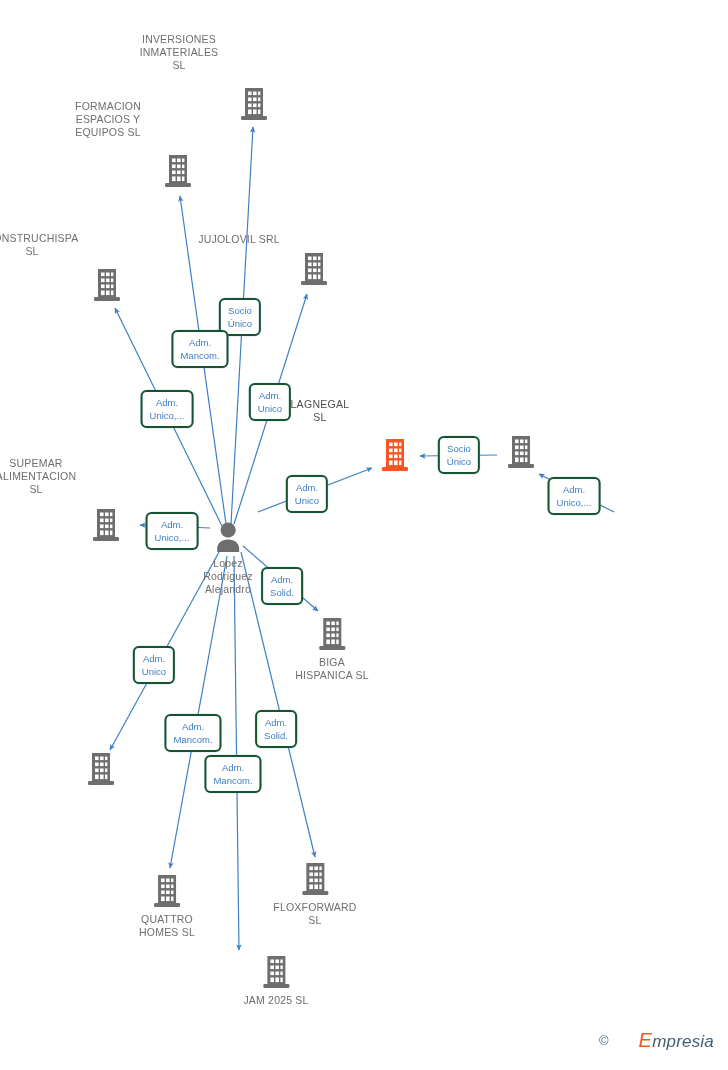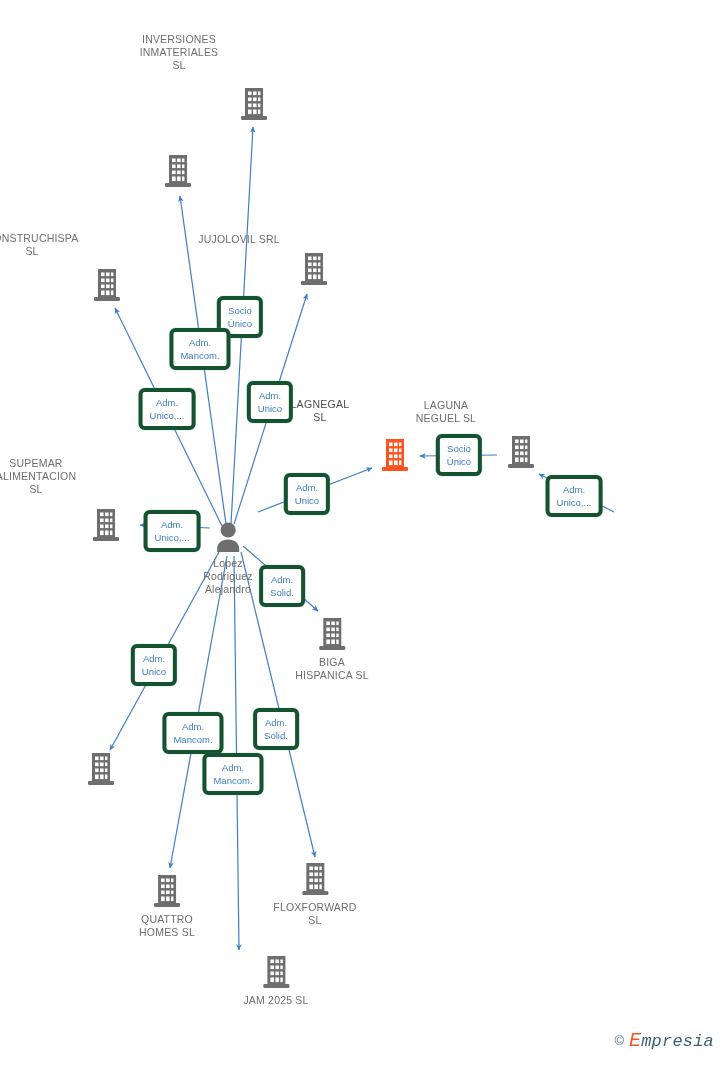--- a/index.html
+++ b/index.html
@@ -24,35 +24,35 @@
   .cap-above{
     position:absolute;transform:translate(-50%,0);text-align:center;
     font-size:10.5px;line-height:13px;color:#6e6e6e;white-space:pre-line;
     letter-spacing:.2px;
   }
   .cap-above.highlight{color:#4d4d4d;font-weight:400;letter-spacing:.3px;}
 
   
   .chip{
     position:absolute;transform:translate(-50%,-50%);
-    background:#ffffff;border:4px solid #14532d;border-radius:6px;
+    background:#ffffff;border:2px solid #14532d;border-radius:6px;
     color:#3d7ec4;font-size:9.5px;line-height:13px;
     padding:4px 7px;text-align:center;white-space:pre-line;
     box-shadow:0 0 0 .5px rgba(91,155,213,.25);
   }
 
   
   #watermark{
     position:absolute;right:14px;bottom:18px;
     display:flex;align-items:center;gap:5px;
     font-size:15px;color:#3f5f73;
   }
   #watermark .cmark{font-size:13px;color:#4a6b80;}
-  #watermark .wordmark{font-style:italic;font-family:Liberation Mono, monospace;
-    font-size:17px;color:#3f5f73;letter-spacing:.2px;}
+  #watermark .wordmark{font-style:italic;font-family:Liberation Sans, sans-serif;
+    font-size:17px;color:#3f5f73;letter-spacing:.2px;margin-left:25px;}
   #watermark .wordmark .e{color:#f05a28;font-size:20px;}
 </style>
 </head>
 <body>
 
 <div id="canvas">
 
   <svg class="edges" viewBox="0 0 728 1070">
     <defs>
       <marker id="arrow" viewBox="0 0 10 10" refX="9" refY="5" markerWidth="5.2" markerHeight="5.2" orient="auto-start-reverse">
@@ -98,20 +98,23 @@
             <rect x="14" y="17.5" width="3.6" height="3.6"></rect>
             <rect x="19" y="17.5" width="2.4" height="3.6"></rect>
           <rect x="9" y="23.5" width="3.6" height="4.6"></rect>
             <rect x="14" y="23.5" width="3.6" height="4.6"></rect>
             <rect x="19" y="23.5" width="2.4" height="4.6"></rect>
         </g>
       </svg>
     </span>
   </div>
 
+  <div class="cap-above" style="left:178px;top:100px;width:140px;margin-left:-70px;">FORMACION
+ESPACIOS Y
+EQUIPOS  SL</div>
   <div class="node company" style="left:178px;top:153px;">
     <span class="glyph">
       <svg width="30" height="36" viewBox="0 0 30 36" aria-hidden="true">
         <rect x="6" y="2" width="18" height="28" fill="#6e6e6e"></rect>
         <rect x="2" y="30" width="26" height="4" rx="1.3" fill="#6e6e6e"></rect>
         <g fill="#ffffff">
           <rect x="9" y="5.5" width="3.6" height="3.6"></rect>
             <rect x="14" y="5.5" width="3.6" height="3.6"></rect>
             <rect x="19" y="5.5" width="2.4" height="3.6"></rect>
           <rect x="9" y="11.5" width="3.6" height="3.6"></rect>
@@ -195,22 +198,20 @@
             <rect x="14" y="17.5" width="3.6" height="3.6"></rect>
             <rect x="19" y="17.5" width="2.4" height="3.6"></rect>
           <rect x="9" y="23.5" width="3.6" height="4.6"></rect>
             <rect x="14" y="23.5" width="3.6" height="4.6"></rect>
             <rect x="19" y="23.5" width="2.4" height="4.6"></rect>
         </g>
       </svg>
     </span>
   </div>
 
-  <div class="cap-above" style="left:521px;top:399px;width:150px;margin-left:-75px;">LAGUNA
-NEGUEL  SL</div>
   <div class="node company" style="left:521px;top:434px;">
     <span class="glyph">
       <svg width="30" height="36" viewBox="0 0 30 36" aria-hidden="true">
         <rect x="6" y="2" width="18" height="28" fill="#6e6e6e"></rect>
         <rect x="2" y="30" width="26" height="4" rx="1.3" fill="#6e6e6e"></rect>
         <g fill="#ffffff">
           <rect x="9" y="5.5" width="3.6" height="3.6"></rect>
             <rect x="14" y="5.5" width="3.6" height="3.6"></rect>
             <rect x="19" y="5.5" width="2.4" height="3.6"></rect>
           <rect x="9" y="11.5" width="3.6" height="3.6"></rect>

